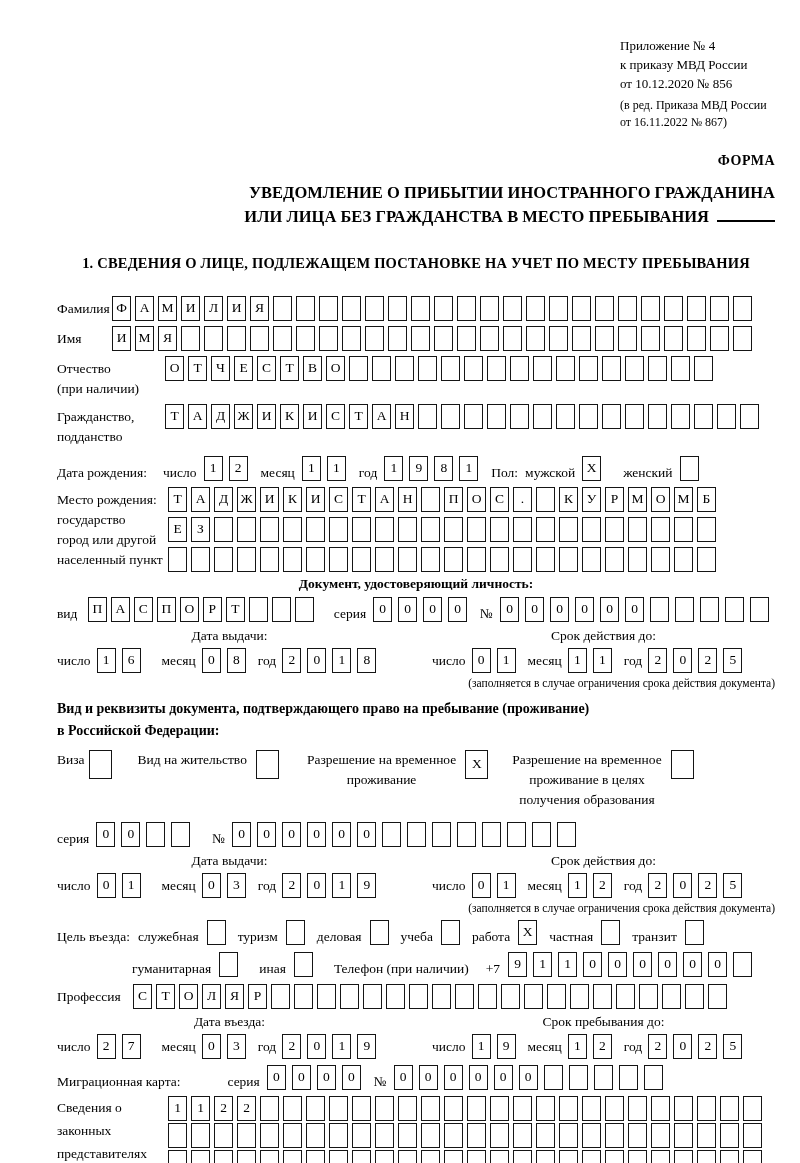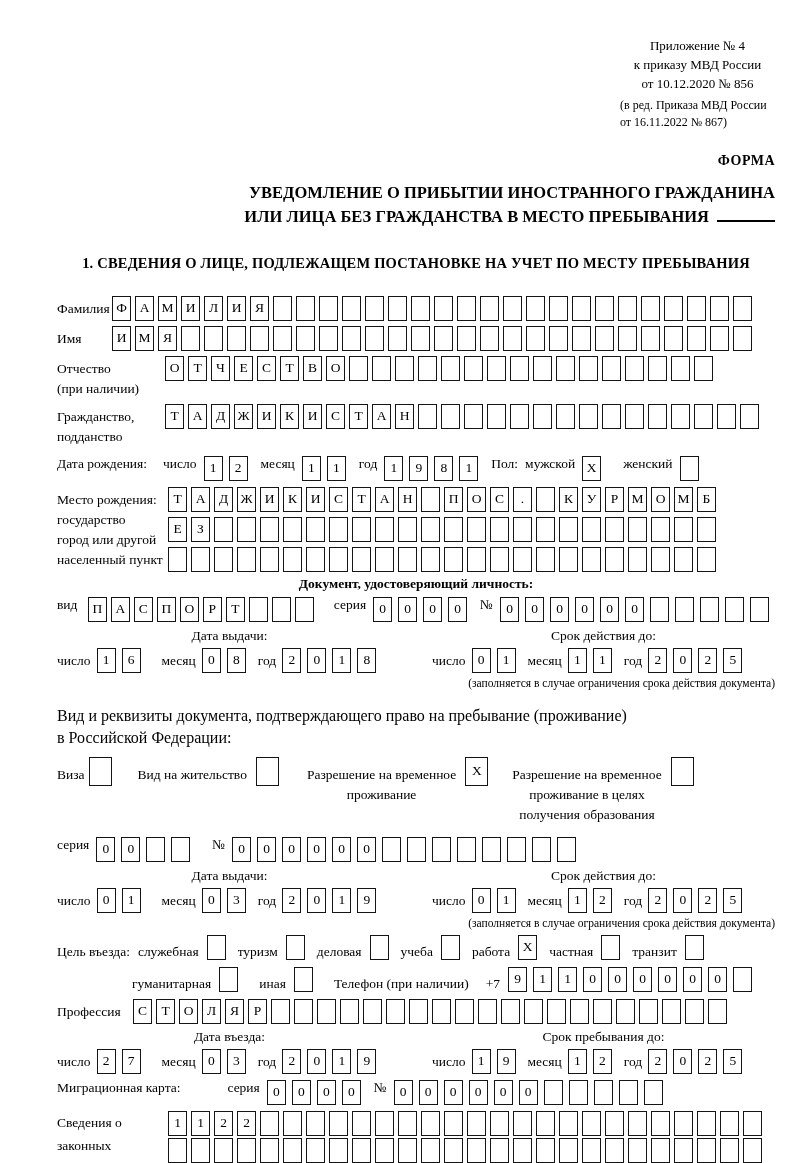--- a/index.html
+++ b/index.html
@@ -1,46 +1,46 @@
 <!DOCTYPE html>
 <html><head>
 <meta charset="utf-8">
 <style>
   html,body{margin:0;padding:0;background:#fff;}
   .page{width:800px;height:1163px;box-sizing:border-box;background:#fff;color:#000;
         font-family:"Liberation Serif","DejaVu Serif",serif;padding:36px 25px 10px 57px;
         position:relative;overflow:hidden;}
-  .appendix{margin-left:563px;font-size:13px;line-height:19px;text-align:center;}
+  .appendix{margin-left:563px;font-size:13px;line-height:19px;}
   .appendix-note{margin-left:563px;font-size:12px;line-height:17px;margin-top:4px;}
   .formlabel{text-align:right;font-weight:bold;font-size:14px;margin-top:22px;letter-spacing:.5px;}
   .title{text-align:right;font-weight:bold;font-size:16.5px;line-height:24px;margin-top:12px;}
   .blank{display:inline-block;width:58px;height:14px;border-bottom:2px solid #000;margin-left:8px;}
   .secheading{text-align:center;font-weight:bold;font-size:14.5px;margin-top:26px;margin-bottom:24px;letter-spacing:.2px;}
   .frow{display:flex;align-items:flex-start;margin-bottom:5px;}
   .flabel{flex-shrink:0;font-size:13.5px;line-height:20px;padding-top:3px;}
   .w55{width:55px}.w76{width:76px}.w108{width:108px}.w111{width:111px}
   .cells{white-space:nowrap;}
   .cell{display:inline-block;box-sizing:border-box;width:19px;height:25px;border:1.7px solid #151515;
         margin-right:4px;text-align:center;font-size:13.5px;line-height:21px;vertical-align:top;background:#fff;}
   .sp .cell{margin-right:6px;}
   .lg .cell{width:23px;height:29px;line-height:25px;}
   .mrow{margin-bottom:5px;}
-  .irow{display:flex;align-items:flex-start;font-size:13.5px;margin-bottom:6px;gap:7px;white-space:nowrap;}
+  .irow{display:flex;align-items:flex-end;font-size:13.5px;margin-bottom:6px;gap:7px;white-space:nowrap;}
   .ml{margin-left:9px;}
   .docheading{text-align:center;font-weight:bold;font-size:13.5px;margin:4px 0 5px 0;}
   .dates{display:flex;font-size:13.5px;margin-bottom:6px;}
   .dcol{width:345px;flex-shrink:0;}
   .dcol2{flex:1;padding-left:30px;}
   .dhead{text-align:center;margin-bottom:4px;}
   .dline{display:flex;align-items:center;gap:6px;white-space:nowrap;}
   .dnote{font-size:11.5px;margin-top:4px;text-align:right;white-space:nowrap;}
-  .intro{font-size:16px;line-height:22px;margin-top:16px;}
+  .intro{font-size:14px;line-height:22px;margin-top:9px;font-weight:bold;}
   .optrow{display:flex;align-items:flex-start;font-size:13.5px;margin:8px 0 12px 0;}
   .opt{display:flex;align-items:flex-start;}
-  .optlabel{line-height:20px;text-align:center;margin-top:8px;}
+  .optlabel{line-height:20px;text-align:center;}
   .optbox{margin-left:9px;padding-top:0;}
   .o2{margin-left:22px}.o3{margin-left:24px}.o4{margin-left:20px}
   .purpose{display:flex;align-items:flex-end;gap:8px;font-size:13.5px;margin-bottom:7px;white-space:nowrap;}
   .purpose2{margin-left:75px;}
   .reps{display:flex;margin-top:2px;}
   .replabel{width:111px;flex-shrink:0;font-size:13.5px;line-height:23px;}
   .repcells .cells{display:block;margin-bottom:2px;}
 </style>
 </head>
 <body>

